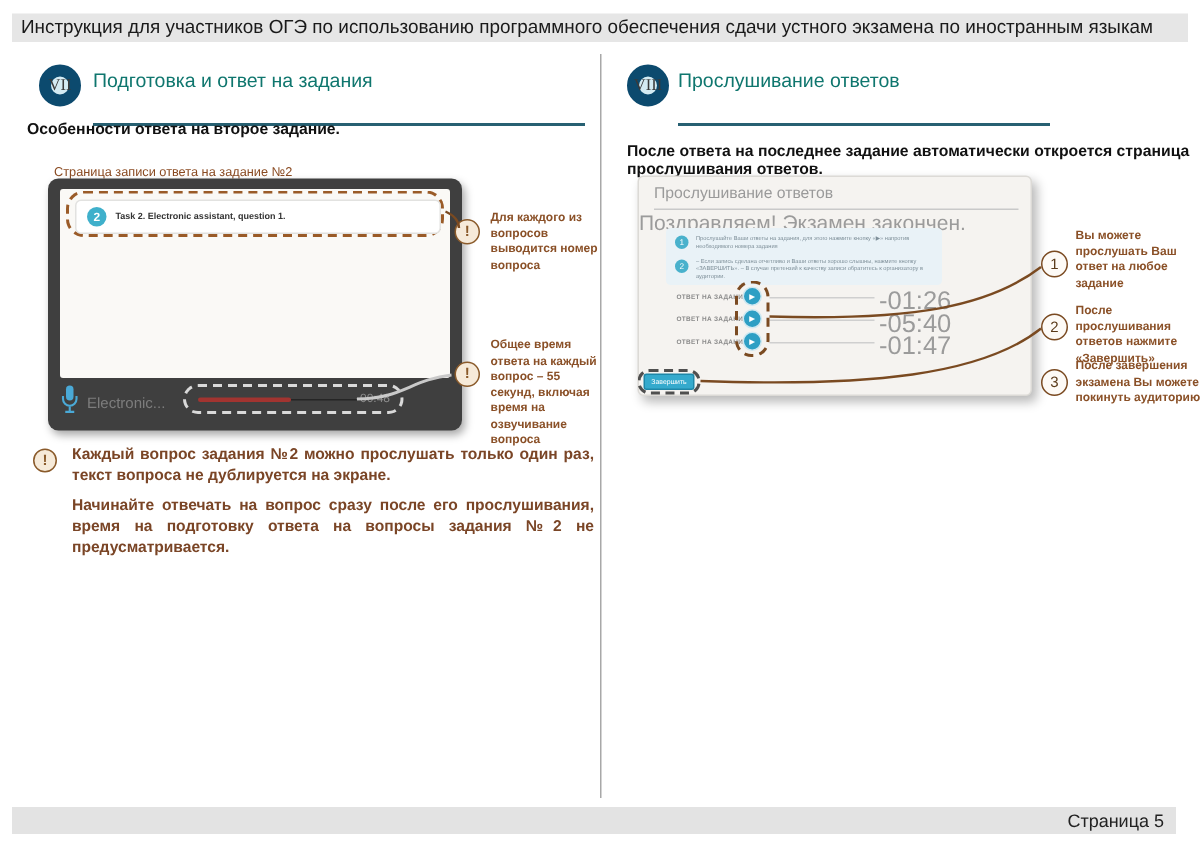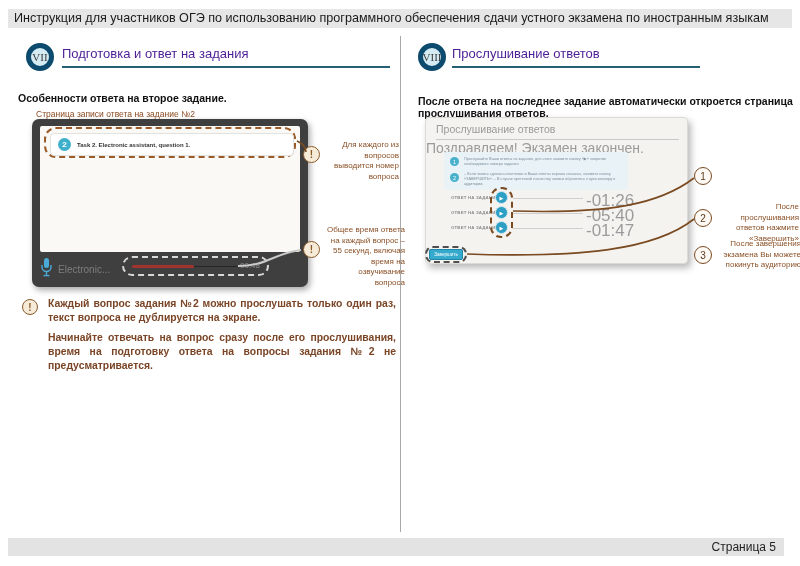--- a/index.html
+++ b/index.html
@@ -9,24 +9,24 @@
 
   
   .hdr-bar { left:8px; top:9px; width:784px; height:19px; background:#e6e6e6;
              font-size:12.6px; color:#1a1a1a; line-height:19px; padding-left:6px; white-space:nowrap; }
   .ftr-bar { left:8px; top:538px; width:776px; height:18px; background:#e3e3e3;
              font-size:12px; color:#222; line-height:18px; text-align:right; padding-right:8px; }
 
   .divider { left:400px; top:36px; width:1px; height:496px; background:#a8a8a8; }
 
   
-  .roman { width:28px; height:28px; border-radius:50%; background:#d4ebf3; border:5px solid #0c4a6e;
+  .roman { width:28px; height:28px; border-radius:50%; background:#d4ebf3; border:8px solid #0c4a6e;
            color:#3a3a3a; font-family:"Liberation Serif", serif; font-size:11px;
            display:flex; align-items:center; justify-content:center; }
-  .sec-title { font-size:13px; color:#4c1d95; padding-bottom:5px; border-bottom:2px solid #276072; }
+  .sec-title { font-size:13px; color:#0f766e; padding-bottom:21px; border-bottom:2px solid #276072; }
 
   .intro { font-size:10.5px; font-weight:bold; color:#111; }
   .caption { font-size:8.5px; color:#8a4a21; }
 
   
   .dark-win { left:32px; top:119px; width:276px; height:168px; background:#3f3f3f; border-radius:7px;
               box-shadow:2px 3px 6px rgba(0,0,0,.35); }
   .dark-inner { left:8px; top:7px; width:260px; height:126px; background:#faf9f6; border-radius:2px; }
   .task-dash { left:12px; top:8px; width:252px; height:31px; border:2px dashed #9a5b28; border-radius:12px; }
   .task-bar { left:4px; top:4px; width:244px; height:23px; background:#ffffff; border:1px solid #e2e2e0;
@@ -39,21 +39,21 @@
   .rec-pill { left:90px; top:137px; width:147px; height:20px; border:2px dashed #d9d9d9; border-radius:11px; }
   .rec-red { left:8px; top:7px; width:62px; height:3px; background:#a23430; border-radius:2px; }
   .rec-track { left:70px; top:8px; width:48px; height:1px; background:#252525; }
   .rec-time { right:7px; top:3px; font-size:8px; color:#8d8d8d; }
 
   
   .bang { width:17px; height:17px; border-radius:50%; background:#f6ead9; border:1.5px solid #8a5a2a;
           color:#8a5a2a; font-size:10px; font-weight:bold; display:flex; align-items:center; justify-content:center; }
   .co-num { width:18px; height:18px; border-radius:50%; background:#fdfaf6; border:1.5px solid #7a4a21;
             color:#5a3a1a; font-size:10px; display:flex; align-items:center; justify-content:center; }
-  .co-text { font-size:8px; font-weight:normal; color:#8a5027; line-height:1.32;text-align:right; }
+  .co-text { font-size:8px; font-weight:bold; color:#8a5027; line-height:1.32; }
 
   .note-text { font-size:10.4px; font-weight:bold; color:#7a4526; line-height:1.35; text-align:justify; }
   .note-text p + p { margin-top:6px; }
 
   
   .light-win { left:425px; top:117px; width:263px; height:147px; background:#f5f3f0; border:1px solid #dcdad6;
                border-radius:4px; box-shadow:3px 4px 7px rgba(0,0,0,.28); }
   .lw-title { left:10px; top:5px; width:243px; font-size:10.5px; color:#9a9a9a;
               border-bottom:1px solid #c9c9c9; padding-bottom:4px; }
   .lw-head { left:0; top:22px; width:100%; font-size:14px; color:#9b9b9b; }
@@ -78,21 +78,21 @@
 
 <div id="page">
 
   <div class="abs hdr-bar">Инструкция для участников ОГЭ по использованию программного обеспечения сдачи устного экзамена по иностранным языкам</div>
   <div class="abs ftr-bar">Страница 5</div>
   <div class="abs divider"></div>
 
   <div class="abs roman" style="left:26px; top:43px;">VII</div>
   <div class="abs sec-title" style="left:62px; top:46px; width:328px;">Подготовка и ответ на задания</div>
 
-  <div class="abs intro" style="left:18px; top:92px;">Особенности ответа на второе задание.</div>
+  <div class="abs intro" style="left:18px; top:80px;">Особенности ответа на второе задание.</div>
   <div class="abs caption" style="left:36px; top:109px;">Страница записи ответа на задание №2</div>
 
   <div class="abs dark-win">
     <div class="abs dark-inner"></div>
     <div class="abs task-dash">
       <div class="abs task-bar">
         <div class="task-num">2</div>
         <div class="task-text">Task 2. Electronic assistant, question 1.</div>
       </div>
     </div>
@@ -161,20 +161,21 @@
       <div class="abs ans-time" style="left:160px; top:0;">-01:47</div>
     </div>
 
     <div class="abs play-dash"></div>
 
     <div class="abs finish-dash"></div>
     <div class="abs finish-btn">Завершить</div>
   </div>
 
   <div class="abs co-num" style="left:694px; top:167px;">1</div>
+  <div class="abs co-text" style="left:717px; top:152px; width:80px;">Вы можете прослушать Ваш ответ на любое задание</div>
 
   <div class="abs co-num" style="left:694px; top:209px;">2</div>
   <div class="abs co-text" style="left:717px; top:202px; width:82px;">После прослушивания ответов нажмите «Завершить»</div>
 
   <div class="abs co-num" style="left:694px; top:246px;">3</div>
   <div class="abs co-text" style="left:717px; top:239px; width:84px;">После завершения экзамена Вы можете покинуть аудиторию</div>
 
   <svg class="abs connectors" width="800" height="566">
     <path d="M 297 141 Q 306 145 306 152" fill="none" stroke="#7a4a21" stroke-width="1.6"></path>
     <path d="M 238 266 C 268 266, 274 253, 301 250" fill="none" stroke="#c9c9c9" stroke-width="2"></path>

